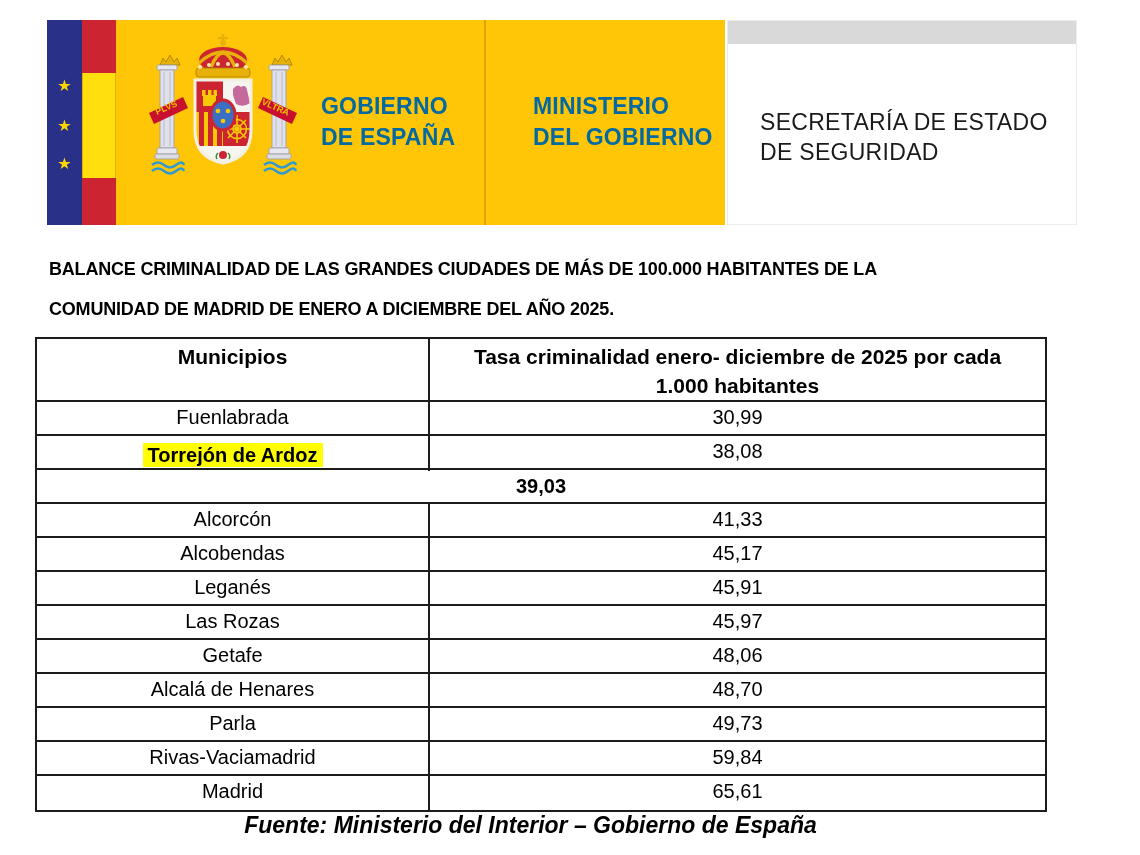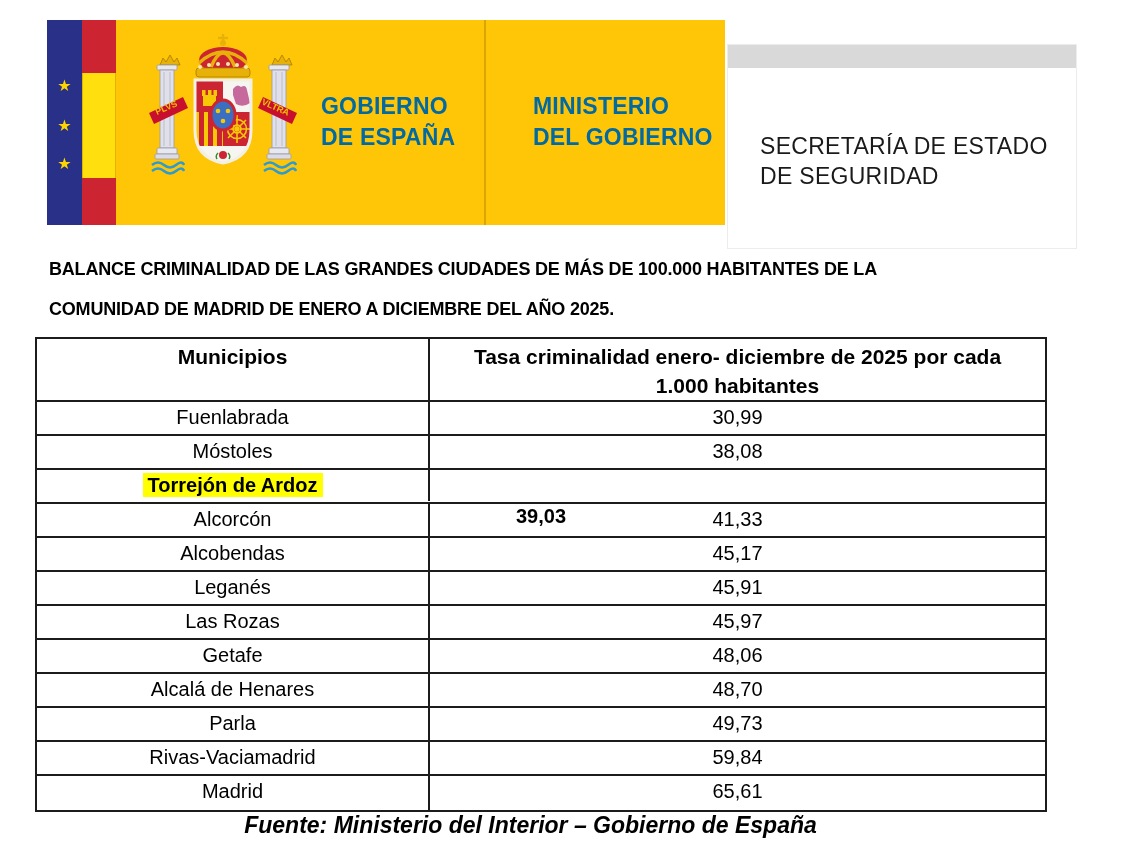--- a/index.html
+++ b/index.html
@@ -19,32 +19,32 @@
   .flag-band .fy  { height:105px; background:#FFDF0E; border-left:1px solid #e3b100; border-right:1px solid #e3b100; }
   .flag-band .fr2 { height:47px; background:#CC2430; }
   .gold-a { position:absolute; left:69px; top:0; width:368px; height:205px; background:#FFC607; }
   .gold-divider { position:absolute; left:437px; top:0; width:2px; height:205px; background:#D9A700; }
   .gold-b { position:absolute; left:439px; top:0; width:239px; height:205px; background:#FFC607; }
   .coat { position:absolute; left:32px; top:11px; }
   .gov-text { position:absolute; top:71px; font-size:23px; font-weight:700; line-height:31px; letter-spacing:0.2px; color:#0369a1; }
   .gold-a .gov-text { left:205px; }
   .gold-b .gov-text { left:47px; }
   .gov-text span { display:block; }
-  .white-panel { position:absolute; left:680px; top:0; width:350px; height:205px; background:#ffffff; border:1px solid #ececec;margin-top:24px; }
+  .white-panel { position:absolute; left:680px; top:0; width:350px; height:205px; background:#ffffff; border:1px solid #ececec; }
   .gray-bar { position:absolute; left:0; top:0; width:100%; height:23px; background:#D9D9D9; }
   .sec-text { position:absolute; left:32px; top:86px; font-size:23px; font-weight:400; line-height:30px; letter-spacing:0.3px; color:#1a1a1a; }
   .sec-text span { display:block; }
 
   
   .doc-title { position:absolute; left:49px; top:249px; width:1060px; font-size:18px; font-weight:700; line-height:40px; letter-spacing:-0.2px; }
   .doc-title span { display:block; }
 
   
   .crime-table { position:absolute; left:35px; top:337px; width:1012px; border:2px solid #1c1c1c; background:#fff; }
-  .tr { display:flex; }
+  .tr { display:flex;justify-content:flex-end; }
   .td { text-align:center; }
   .col1 { width:393px; border-right:2px solid #1c1c1c; }
   .col2 { flex:1; }
   .thead { border-bottom:2px solid #1c1c1c; height:63px; font-weight:700; font-size:21px; }
   .thead .td { padding-top:3px; line-height:29px; }
   .block { display:block; }
   #tbody .tr { height:34px; font-size:20px; line-height:31px; border-bottom:2px solid #1c1c1c; }
   #tbody .tr:last-child { border-bottom:none; }
   #tbody .tr.hl { font-weight:700;flex-direction:column; }
   #tbody .tr.hl .mun-name { background:#FFFF00; padding:1px 5px; }

